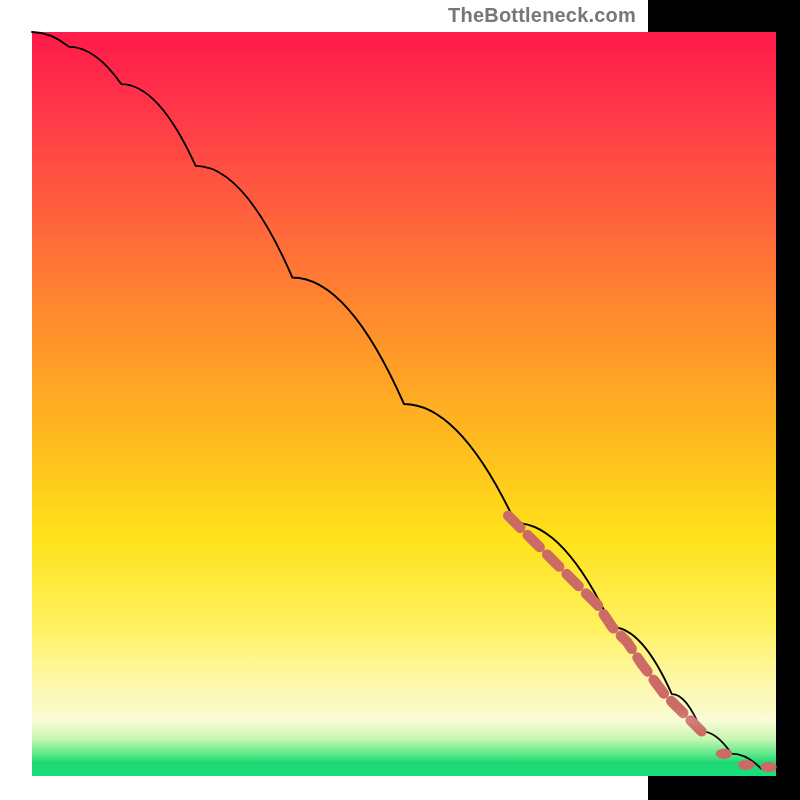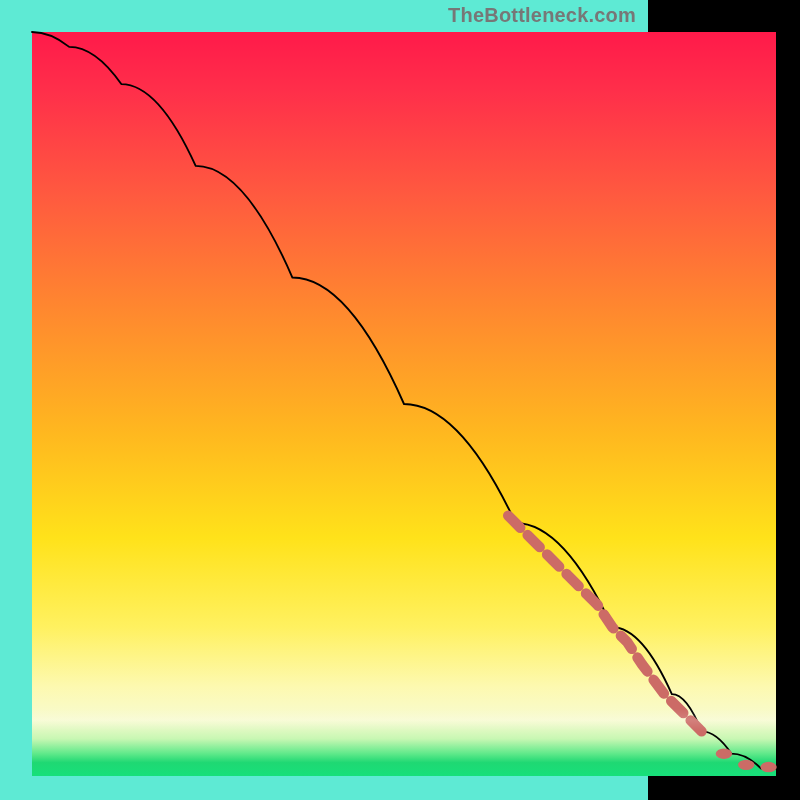--- a/index.html
+++ b/index.html
@@ -8,21 +8,21 @@
     width: 800px;
     height: 800px;
     background: #000;
     font-family: Arial, Helvetica, sans-serif;
     overflow: hidden;
   }
   .frame {
     position: relative;
     width: 648px;
     height: 800px;
-    background: #5eead4;
+    background: #ffffff;
   }
   .watermark {
     position: absolute;
     top: 4px;
     right: 12px;
     color: #777;
     font-size: 20px;
     font-weight: 600;
     letter-spacing: 0.2px;
     user-select: none;

